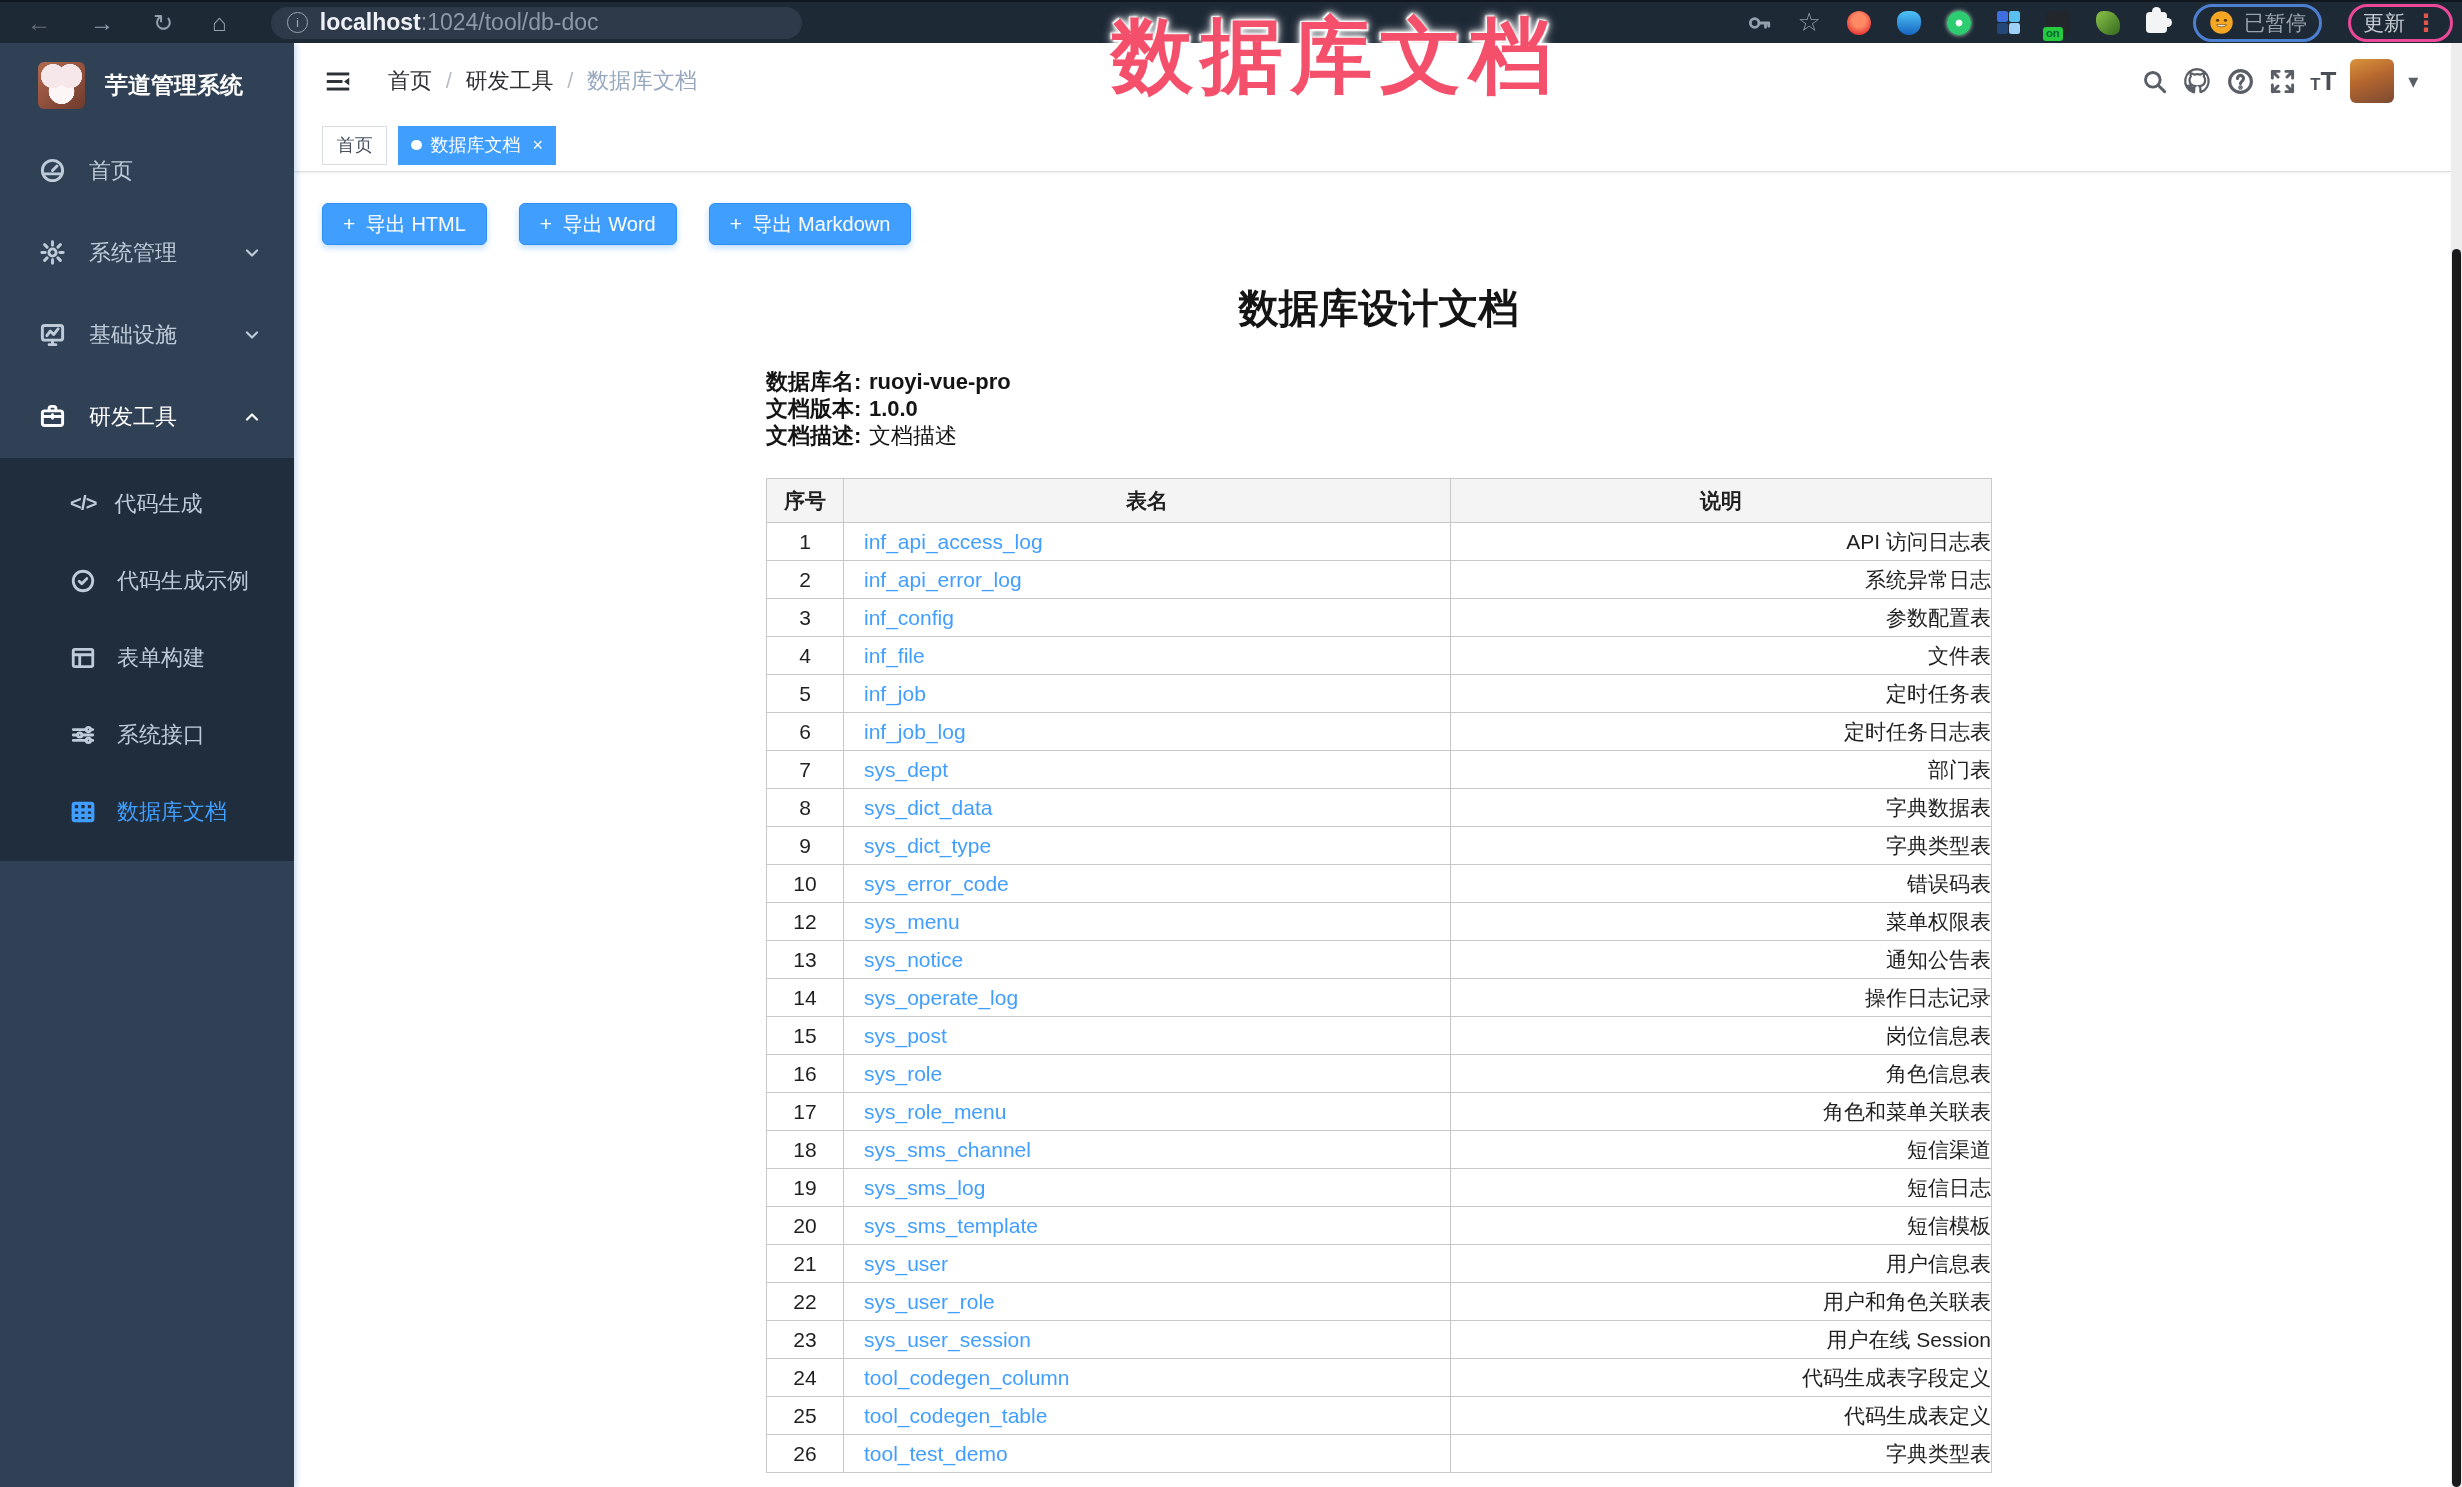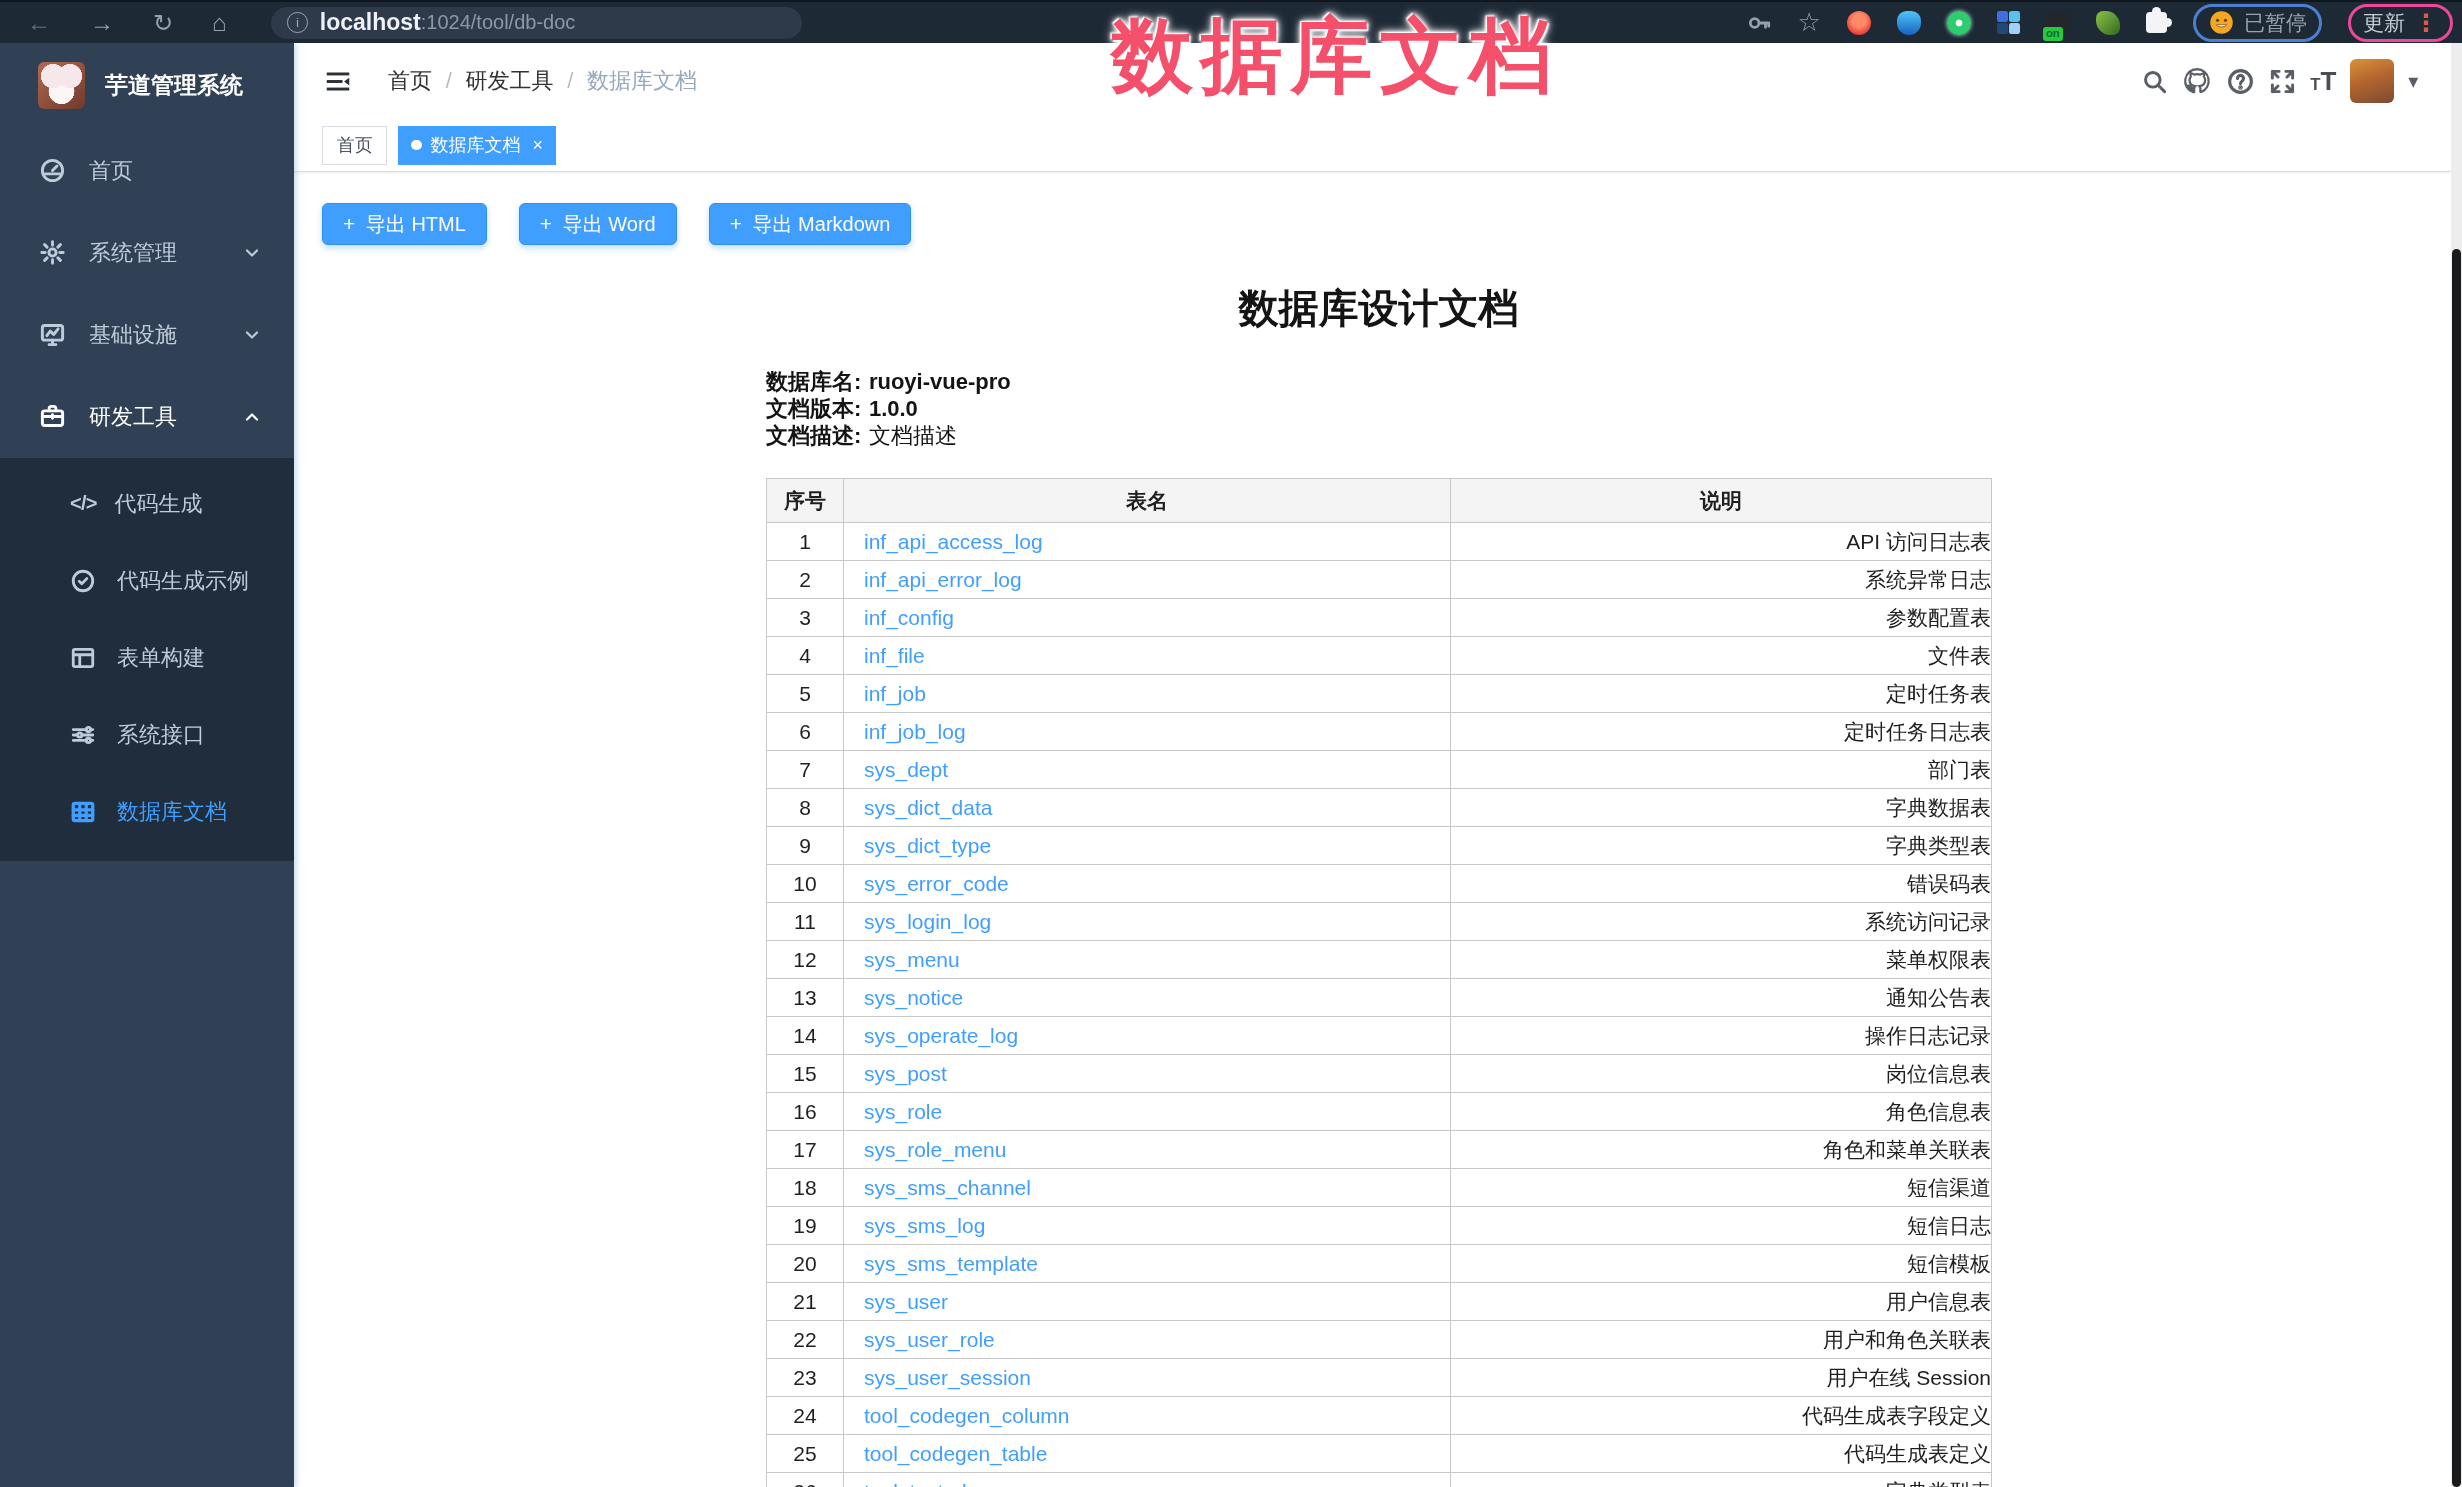--- a/index.html
+++ b/index.html
@@ -11,21 +11,21 @@
   .browser-bar { position:absolute; left:0; top:0; width:2462px; height:43px;
     background:#1e2936; border-top:2.3px solid #10161d; display:flex; align-items:center; z-index:5; }
   .bnav { display:flex; align-items:center; gap:39px; padding-left:27px; }
   .bnav .bicon { font-size:24px; color:#94a0ae; line-height:1; }
   .bnav .dim { color:#66707c; }
   .url-pill { margin-left:44px; width:531px; height:32px; border-radius:16px; background:#2e3a49;
     display:flex; align-items:center; padding:0 16.7px; }
   .info-badge { width:20.5px; height:20.5px; border:1.5px solid #9aa5b3; border-radius:50%;
     color:#9aa5b3; font-size:13.7px; display:flex; align-items:center; justify-content:center; margin-right:12px; }
   .url-host { color:#eef1f5; font-size:23px; font-weight:bold; }
-  .url-rest { color:#8d98a6; font-size:20px; }
+  .url-rest { color:#8d98a6; font-size:23px; }
   .bext { margin-left:auto; display:flex; align-items:center; gap:26px; padding-right:7.6px; }
   .ext-dot { width:24px; height:24px; border-radius:50%; position:relative; }
   .ext-sq { width:24px; height:24px; border-radius:5.3px; position:relative; }
   .onbadge { position:absolute; left:-3px; bottom:-6px; background:#27c93f; color:#063; font-size:11.4px;
     font-weight:bold; border-radius:3px; padding:0 3px; line-height:13.7px; }
   .grid4 { width:23px; height:23px; display:grid; grid-template-columns:10.6px 10.6px; gap:1.5px; }
   .grid4 i { border-radius:2.3px; }
   .puzzle { width:21px; height:21px; background:#f2f4f6; border-radius:3.8px; position:relative; }
   .puzzle::before { content:""; position:absolute; width:9px; height:9px; border-radius:50%;
     background:#f2f4f6; top:-5.3px; left:6px; }
@@ -380,25 +380,20 @@
             <td class="cnum">9</td>
             <td class="cname"><a href="#">sys_dict_type</a></td>
             <td class="cdesc">字典类型表</td>
           </tr>
         <tr>
             <td class="cnum">10</td>
             <td class="cname"><a href="#">sys_error_code</a></td>
             <td class="cdesc">错误码表</td>
           </tr>
         <tr>
-            <td class="cnum">11</td>
-            <td class="cname"><a href="#">sys_login_log</a></td>
-            <td class="cdesc">系统访问记录</td>
-          </tr>
-        <tr>
             <td class="cnum">12</td>
             <td class="cname"><a href="#">sys_menu</a></td>
             <td class="cdesc">菜单权限表</td>
           </tr>
         <tr>
             <td class="cnum">13</td>
             <td class="cname"><a href="#">sys_notice</a></td>
             <td class="cdesc">通知公告表</td>
           </tr>
         <tr>

